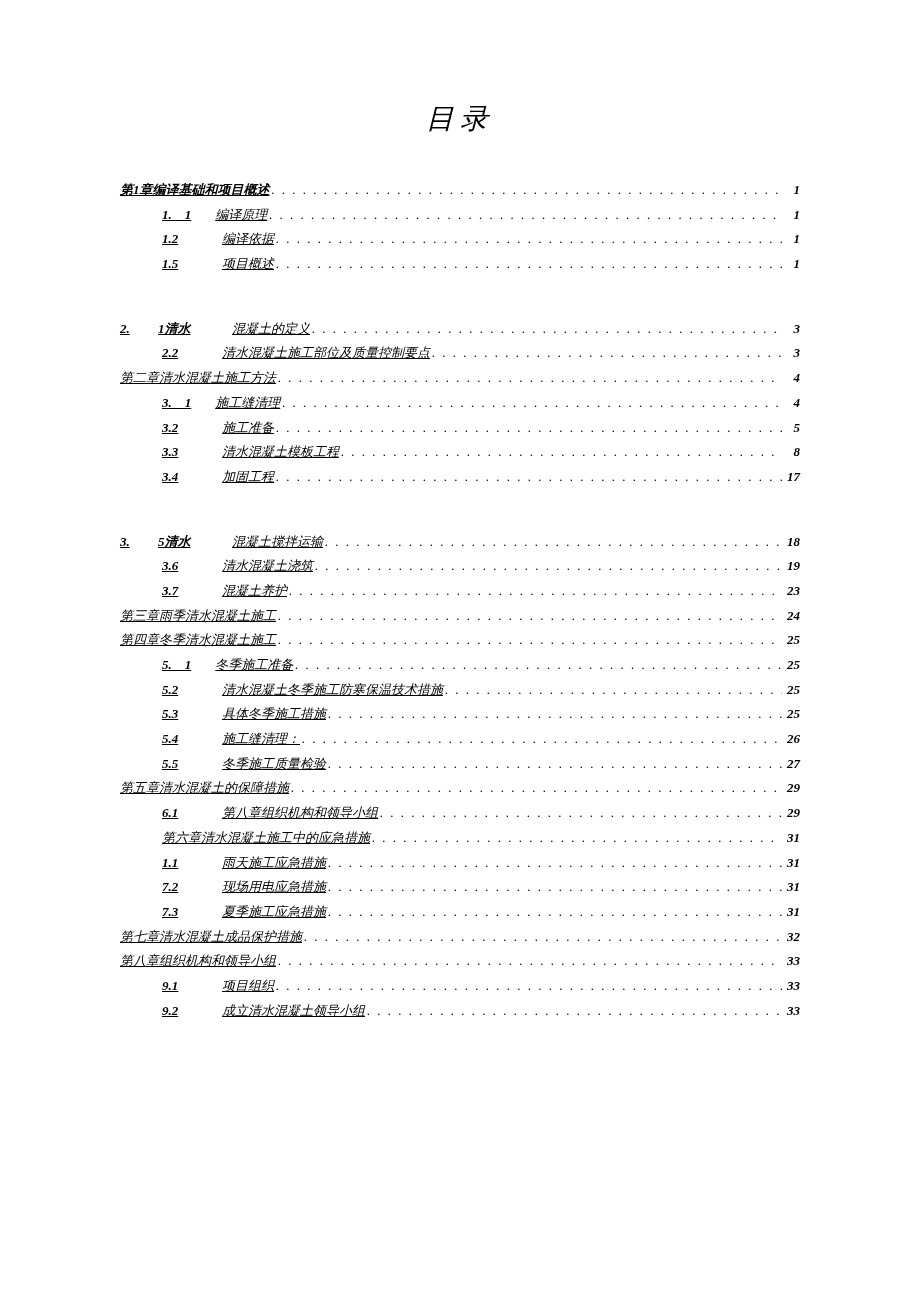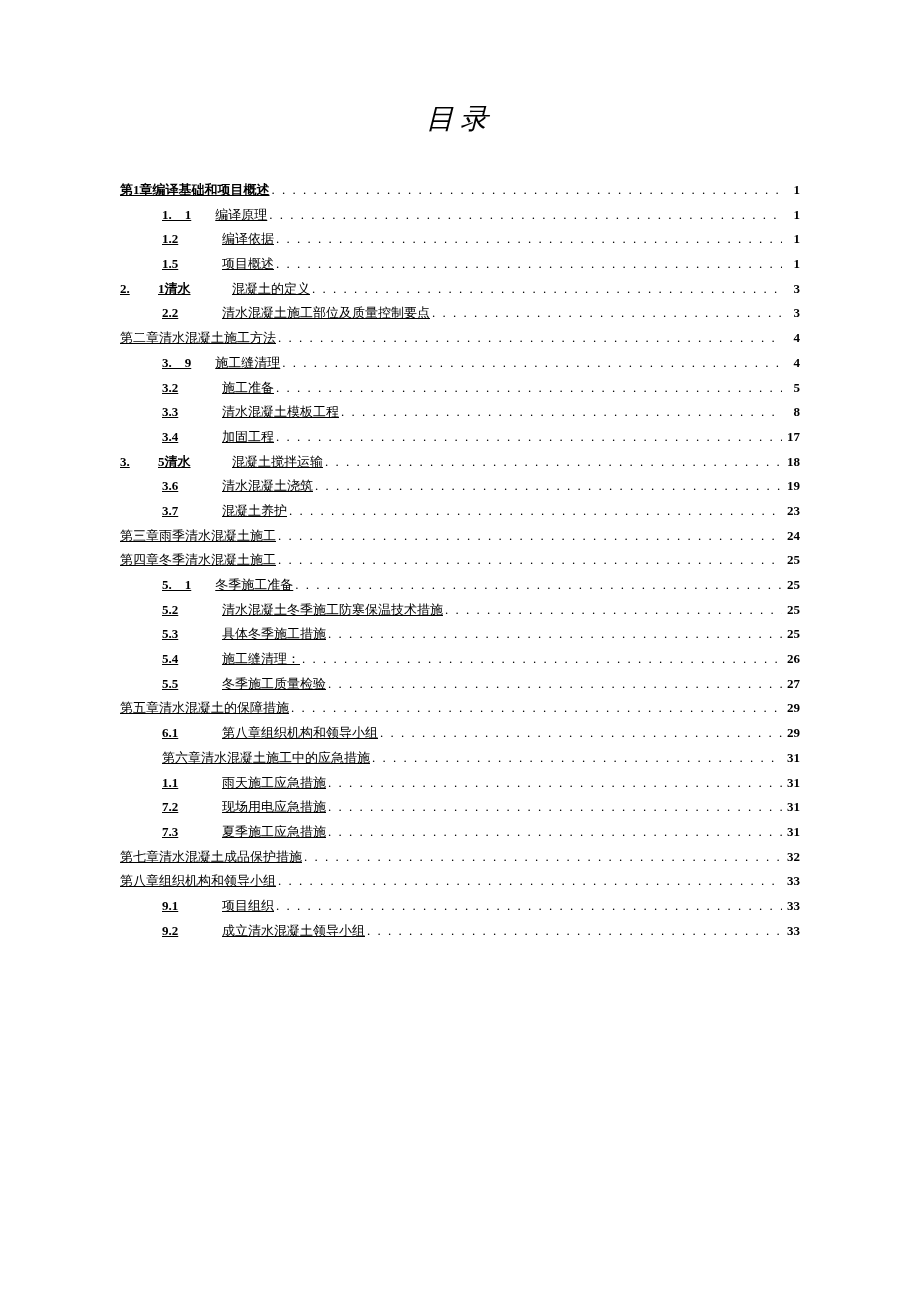--- a/index.html
+++ b/index.html
@@ -24,40 +24,42 @@
       font-style: italic;
     }
     .toc {
       font-size: 13px;
       line-height: 1.9;
     }
     .toc-row {
       display: flex;
       align-items: baseline;
       white-space: nowrap;
+      font-style: italic;
     }
     .toc-row.level-0 {
       padding-left: 0;
     }
     .toc-row.level-1 {
       padding-left: 42px;
     }
     .num {
       font-weight: bold;
       text-decoration: underline;
       display: inline-block;
       min-width: 36px;
     }
     .num-split {
       font-weight: bold;
       text-decoration: underline;
       display: inline-block;
     }
     .num-wide {
       min-width: 50px;
+      margin-top: 40px;
     }
     .chapter-label {
       font-weight: normal;
       text-decoration: underline;
     }
     .chapter-label-bold {
       font-weight: bold;
       text-decoration: underline;
     }
     .entry-text {
@@ -136,21 +138,21 @@
       <span class="entry-text">清水混凝土施工部位及质量控制要点</span>
       <span class="leader"></span>
       <span class="pg">3</span>
     </div>
     <div class="toc-row level-0">
       <span class="chapter-label">第二章清水混凝土施工方法</span>
       <span class="leader"></span>
       <span class="pg">4</span>
     </div>
     <div class="toc-row level-1">
-      <span class="num-split">3.　9</span>
+      <span class="num-split">3.　1</span>
       <span class="gap"></span>
       <span class="entry-text">施工缝清理</span>
       <span class="leader"></span>
       <span class="pg">4</span>
     </div>
     <div class="toc-row level-1">
       <span class="num">3.2</span>
       <span class="gap"></span>
       <span class="entry-text">施工准备</span>
       <span class="leader"></span>

